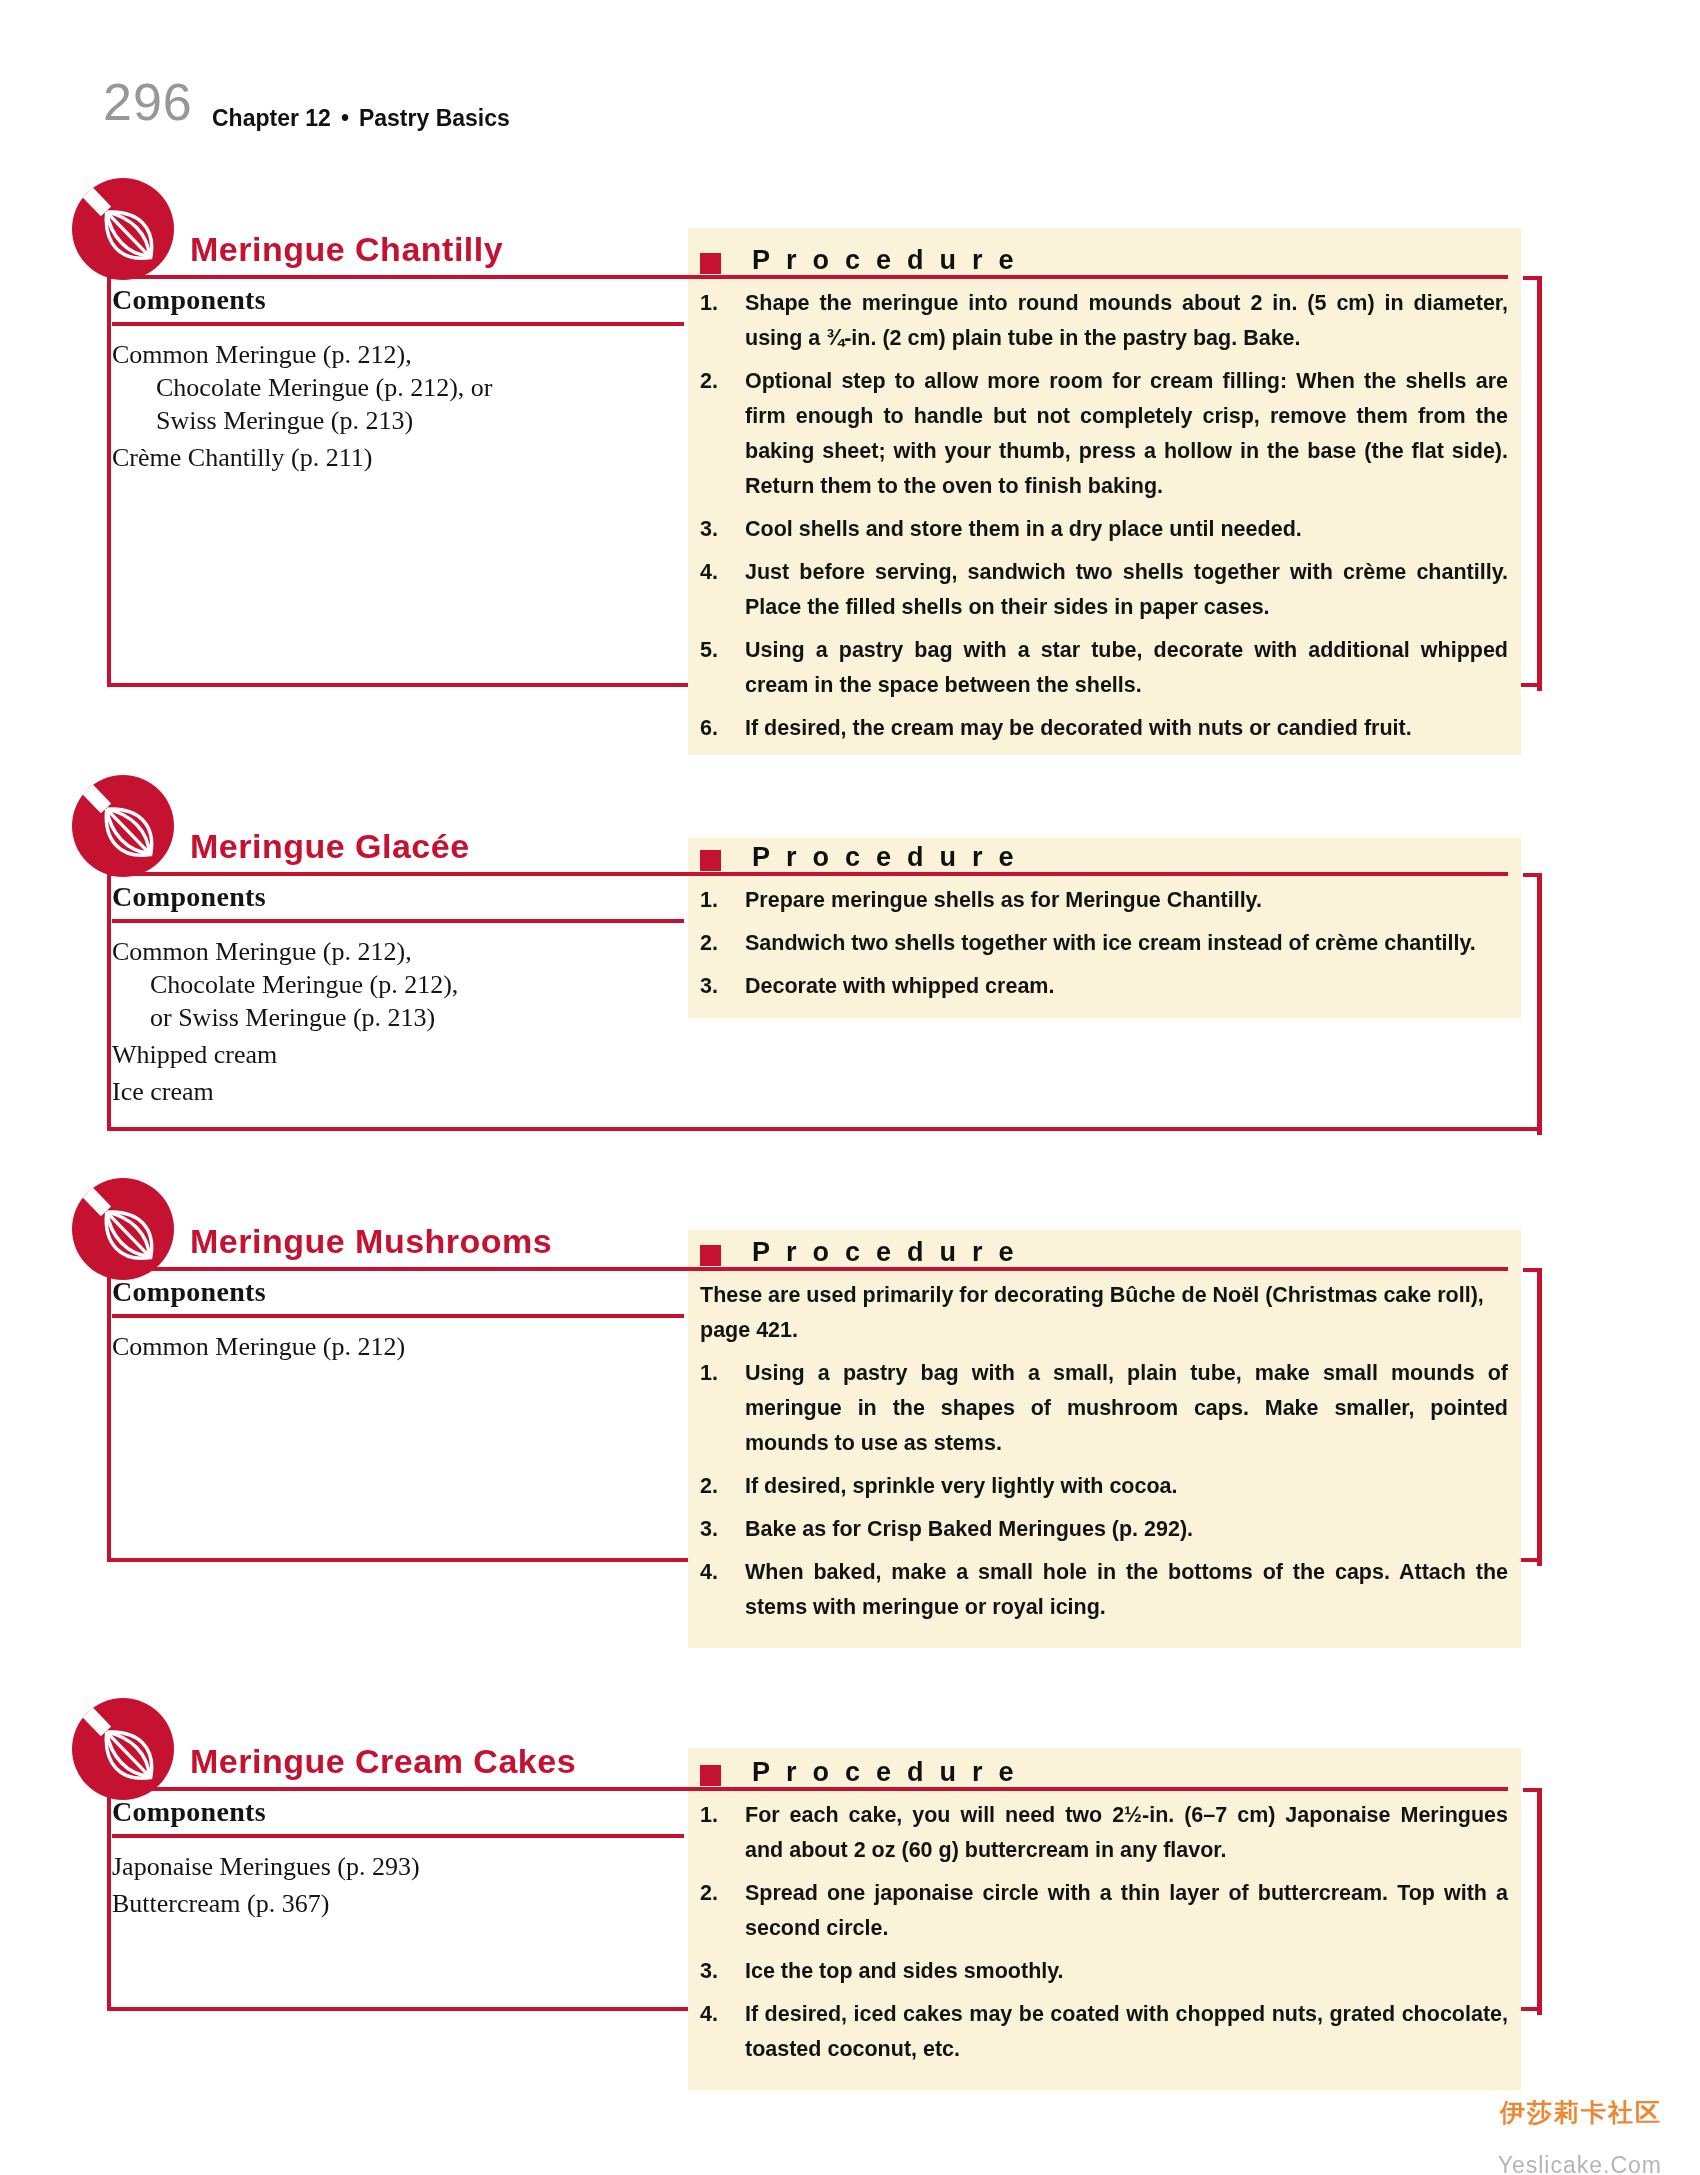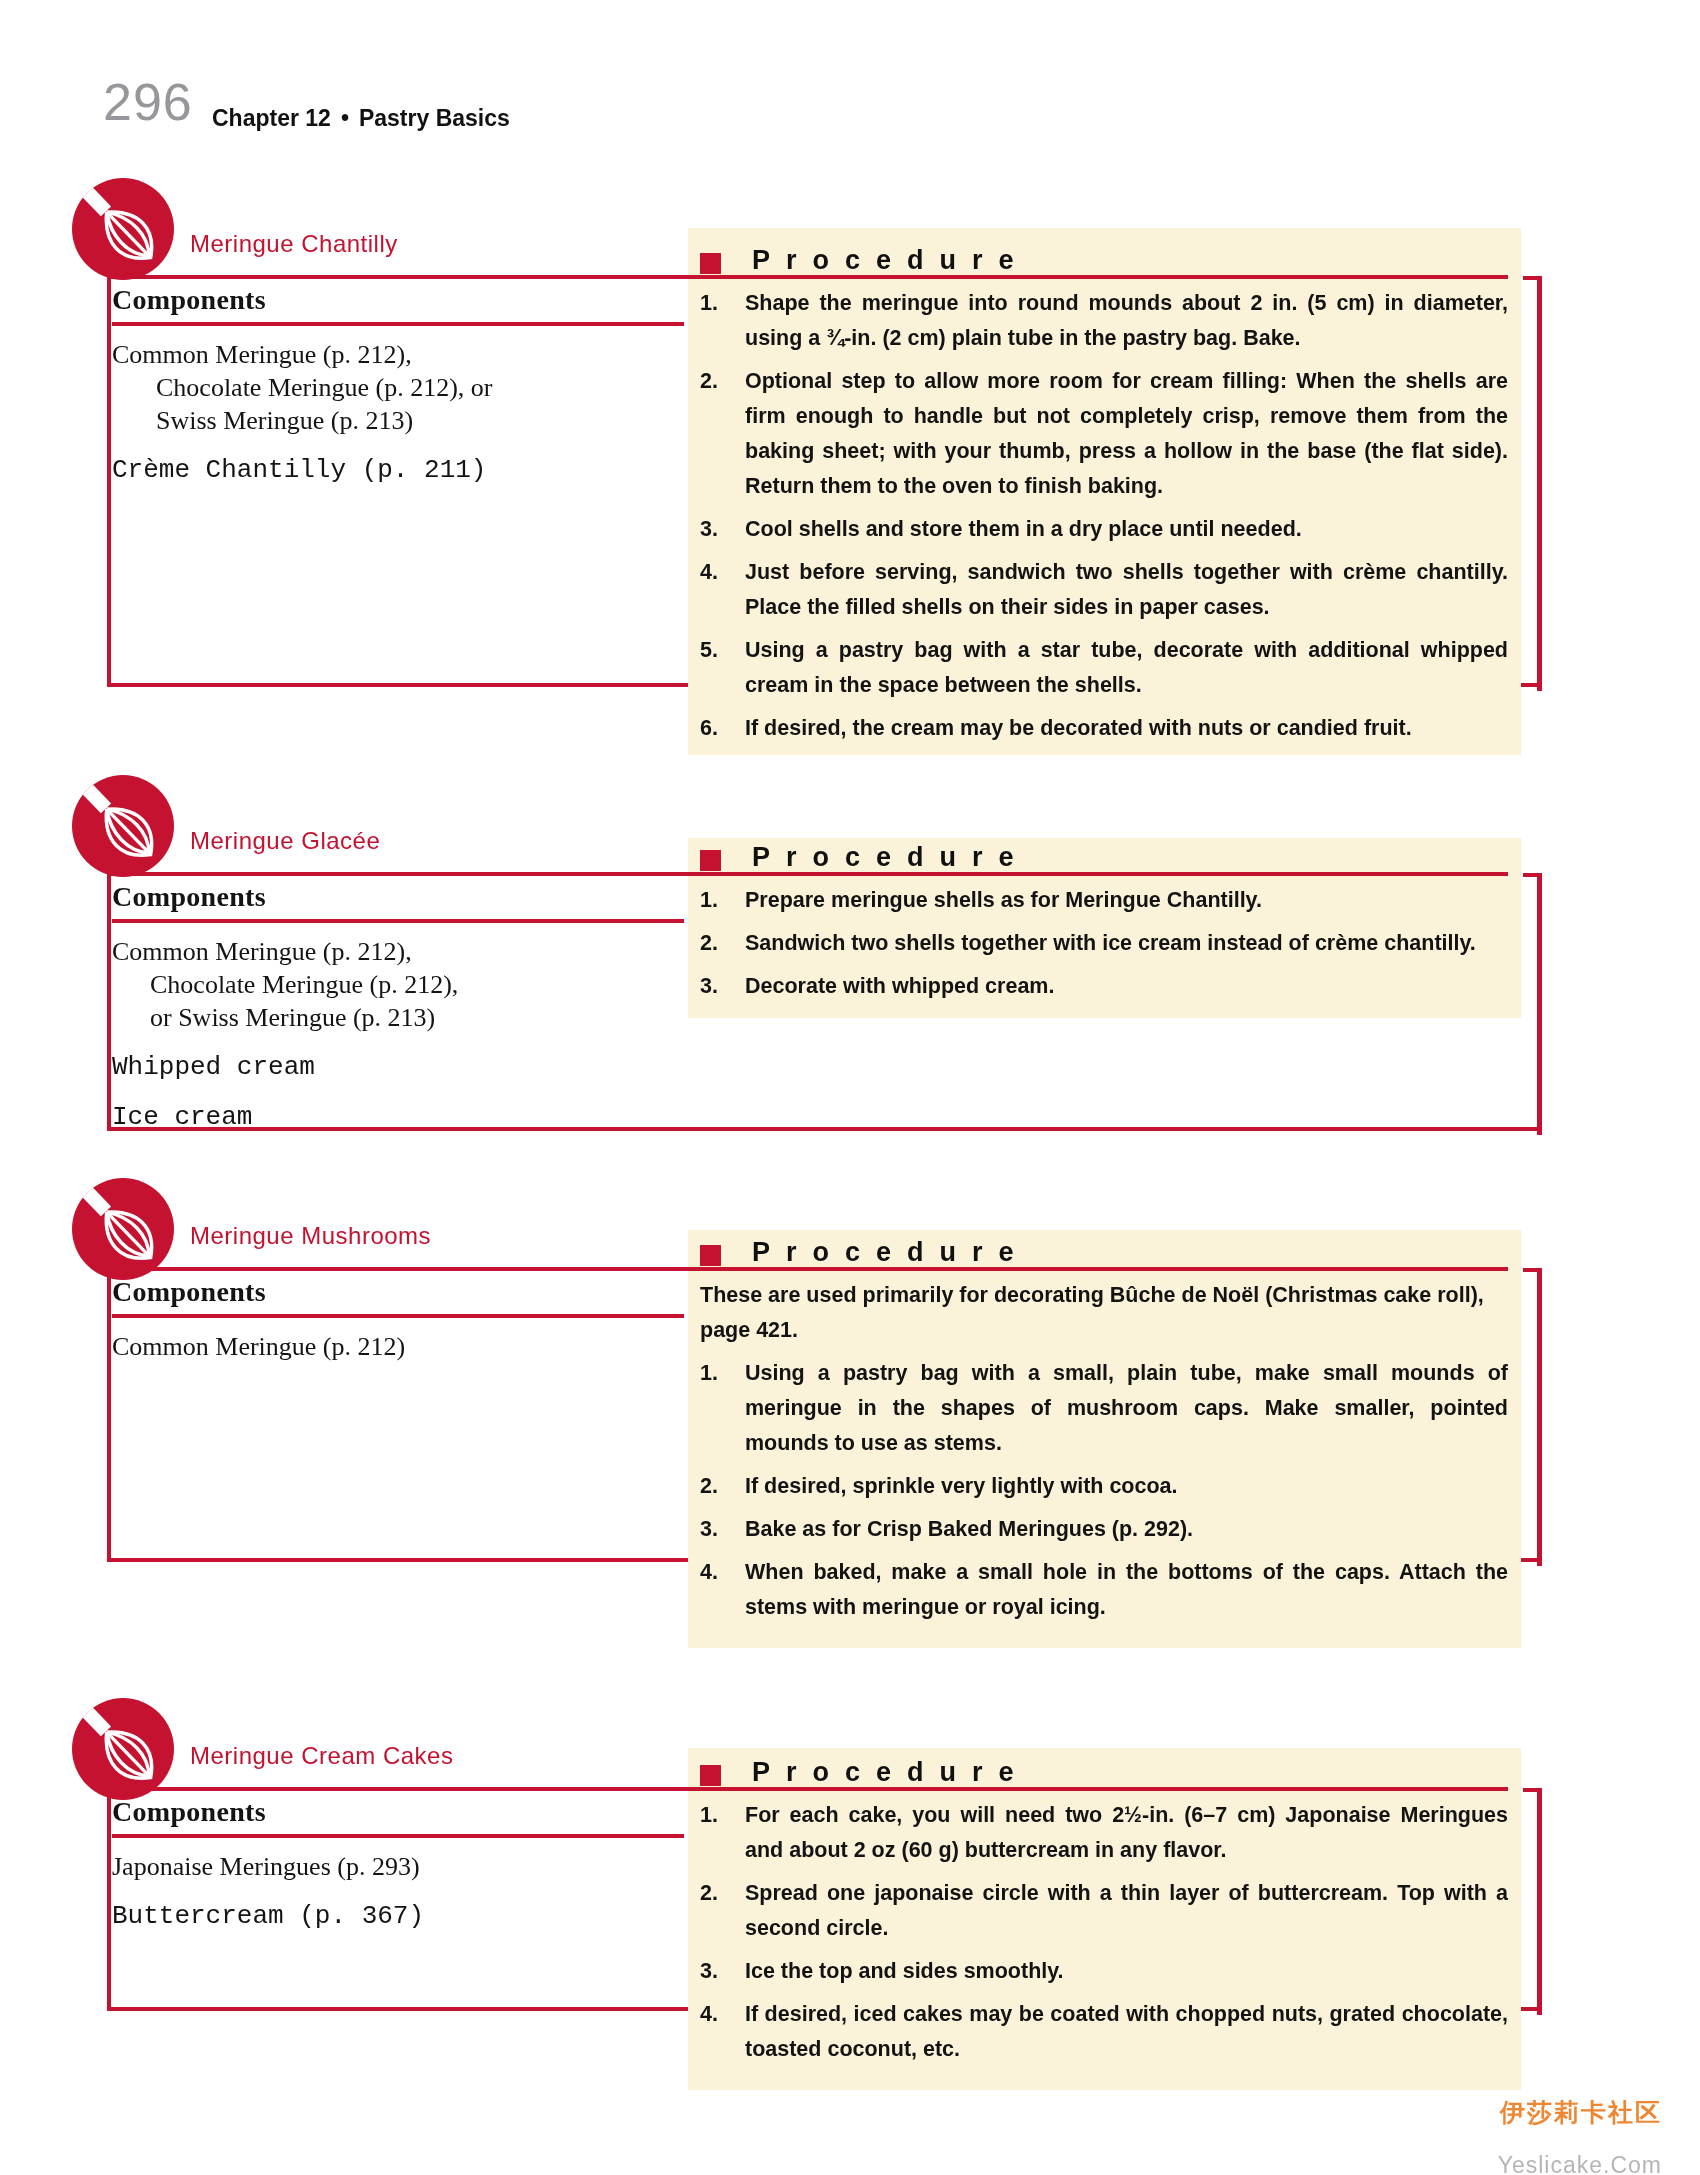--- a/index.html
+++ b/index.html
@@ -39,21 +39,21 @@
     height:calc(var(--cbBot) - var(--cbTop));
     background:var(--cream);z-index:1;
   }
   .rule{
     position:absolute;left:111px;top:calc(var(--rule) - 1px);width:1397px;height:4px;
     background:var(--red);z-index:3;
   }
   .icon{position:absolute;left:72px;top:var(--icTop);width:102px;height:102px;z-index:4;}
   .title{
     position:absolute;left:190px;top:calc(var(--rule) - 46px);
-    font-size:24px;font-weight:normal;color:var(--red);letter-spacing:.5px;z-index:4;
+    font-size:34px;font-weight:bold;color:var(--red);letter-spacing:.5px;z-index:4;
   }
   .psq{
     position:absolute;left:700px;top:calc(var(--rule) - 23px);width:21px;height:21px;
     background:var(--red);z-index:3;
   }
   .ptxt{
     position:absolute;left:752px;top:calc(var(--rule) - 31px);
     font-size:27px;font-weight:bold;color:#101010;letter-spacing:16px;z-index:3;
   }
   
@@ -62,21 +62,21 @@
     color:#141414;
   }
   .comp h3{
     margin:0;font-family:"Liberation Serif",serif;font-size:28px;font-weight:bold;
     line-height:32px;letter-spacing:.3px;
   }
   .comp .u{height:4px;background:var(--red);margin-top:6px;}
   .comp .lines{margin-top:12px;font-family:"Liberation Serif",serif;font-size:26px;line-height:33px;}
   .comp-line.ind1{padding-left:38px;}
   .comp-line.ind2{padding-left:44px;}
-  .comp-line.gap{margin-top:17px;font-family:Liberation Mono, monospace;}
+  .comp-line.gap{margin-top:4px;}
   
   .steps{
     position:absolute;left:700px;top:calc(var(--rule) + 10px);width:808px;z-index:2;
     font-size:21.5px;font-weight:bold;color:#131313;line-height:35px;
   }
   .step{display:flex;margin-bottom:8px;}
   .step .n{flex:none;width:45px;}
   .step .t{flex:1;text-align:justify;}
   .step.intro{display:block;}
   .step.intro .t{text-align:justify;}

